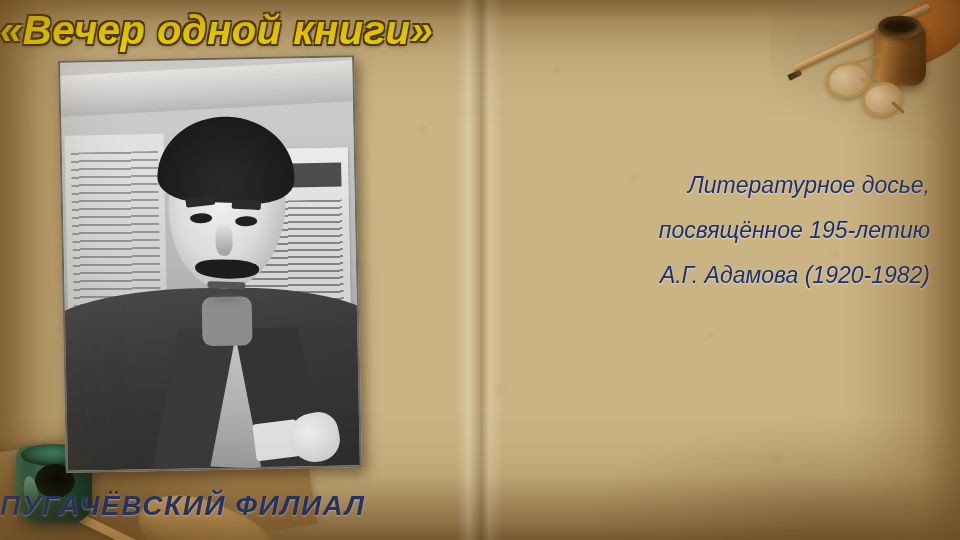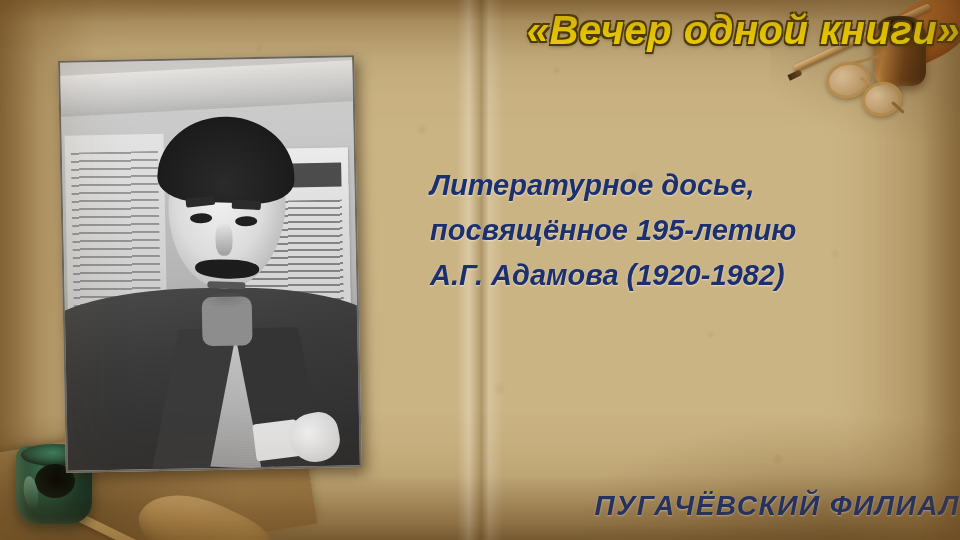--- a/index.html
+++ b/index.html
@@ -456,50 +456,50 @@
       repeating-linear-gradient(0deg, rgba(255,255,255,.035) 0 1px, rgba(0,0,0,.035) 1px 2px);
     mix-blend-mode: overlay;
     opacity: .5;
   }
 
   
   .slide-title {
     position: absolute;
     left: 0; top: 8px;
     width: 960px;
-    text-align: right;
+    text-align: left;
     font-size: 40px;
     font-weight: bold;
     font-style: italic;
     color: #FFE000;
     letter-spacing: .5px;
     text-shadow:
       -1.6px -1.6px 0 #4a3a08, 1.6px -1.6px 0 #4a3a08,
       -1.6px  1.6px 0 #4a3a08, 1.6px  1.6px 0 #4a3a08,
        0 2px 4px rgba(50,36,6,.6);
     white-space: nowrap;
   }
   .subtitle-block {
     position: absolute;
     left: 430px; top: 163px;
     width: 500px;
-    text-align: left;
+    text-align: right;
     color: #1c3070;
-    font-size: 29px;
-    font-weight: bold;
+    font-size: 23px;
+    font-weight: normal;
     font-style: italic;
     line-height: 45px;
     text-shadow: 0 1px 2px rgba(255,255,240,.55);
   }
   .subtitle-block .ln { display: block; white-space: nowrap; }
   .footer-text {
     position: absolute;
     left: 0; bottom: 18px;
     width: 960px;
-    text-align: right;
+    text-align: left;
     color: #1c3070;
     font-size: 28px;
     font-weight: bold;
     font-style: italic;
     letter-spacing: 1.5px;
     text-shadow: 0 1px 2px rgba(255,255,240,.5);
     white-space: nowrap;
   }
 </style>
 </head>

